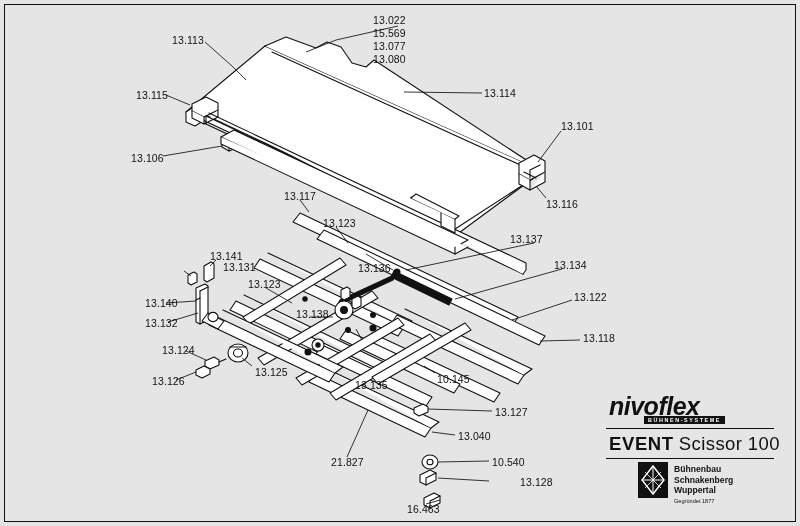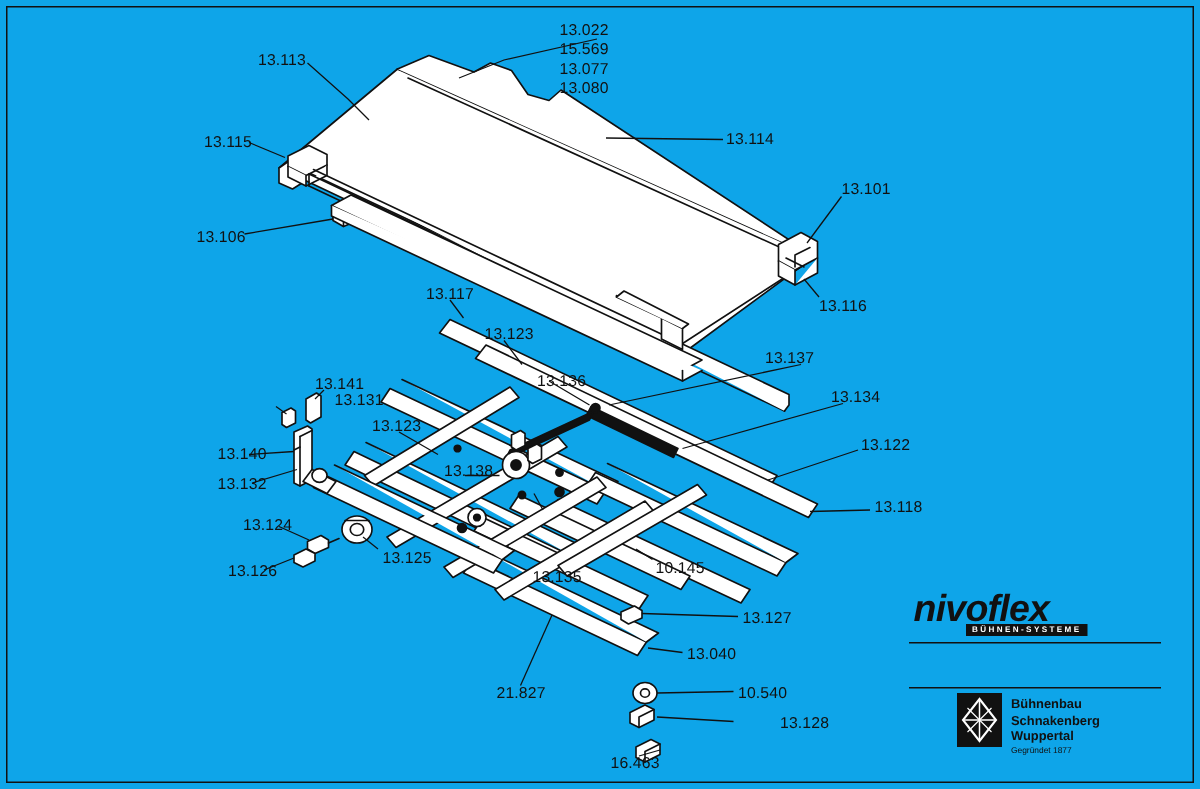--- a/index.html
+++ b/index.html
@@ -4,21 +4,21 @@
 <style>
   html, body {
     margin: 0;
     padding: 0;
     background: #ffffff;
   }
   #page {
     position: relative;
     width: 800px;
     height: 526px;
-    background: #0ea5e9;
+    background: #e5e5e5;
     font-family: "Liberation Sans", sans-serif;
     overflow: hidden;
   }
   #frame {
     position: absolute;
     left: 4px;
     top: 4px;
     width: 792px;
     height: 518px;
     border: 1px solid #111111;
@@ -294,21 +294,21 @@
   <div class="lbl" style="left:373px; top:53px;">13.080</div>
   <div class="lbl" style="left:172px; top:34px;">13.113</div>
   <div class="lbl" style="left:136px; top:89px;">13.115</div>
   <div class="lbl" style="left:484px; top:87px;">13.114</div>
   <div class="lbl" style="left:561px; top:120px;">13.101</div>
   <div class="lbl" style="left:131px; top:152px;">13.106</div>
   <div class="lbl" style="left:546px; top:198px;">13.116</div>
   <div class="lbl" style="left:284px; top:190px;">13.117</div>
   <div class="lbl" style="left:323px; top:217px;">13.123</div>
   <div class="lbl" style="left:510px; top:233px;">13.137</div>
-  <div class="lbl" style="left:358px; top:248px;">13.136</div>
+  <div class="lbl" style="left:358px; top:262px;">13.136</div>
   <div class="lbl" style="left:210px; top:250px;">13.141</div>
   <div class="lbl" style="left:554px; top:259px;">13.134</div>
   <div class="lbl" style="left:175px; top:261px;margin-left:48px;">13.131</div>
   <div class="lbl" style="left:248px; top:278px;">13.123</div>
   <div class="lbl" style="left:574px; top:291px;">13.122</div>
   <div class="lbl" style="left:145px; top:297px;">13.140</div>
   <div class="lbl" style="left:296px; top:308px;">13.138</div>
   <div class="lbl" style="left:145px; top:317px;">13.132</div>
   <div class="lbl" style="left:583px; top:332px;">13.118</div>
   <div class="lbl" style="left:355px; top:340px;margin-top:39px;">13.135</div>
@@ -322,20 +322,24 @@
   <div class="lbl" style="left:492px; top:456px;">10.540</div>
   <div class="lbl" style="left:520px; top:476px;">13.128</div>
   <div class="lbl" style="left:407px; top:503px;">16.463</div>
 
   <div id="brand">
 
     <div id="logo-word">nivoflex</div>
     <div id="logo-sub">BÜHNEN-SYSTEME</div>
     <div id="logo-rule"></div>
 
+    <div id="event-line">
+      <b>EVENT</b>
+      <span class="sc">Scissor 100</span>
+    </div>
 
     <div id="logo-rule2"></div>
 
     <div id="bsw">
       <div id="bsw-mark">
         <svg width="30" height="36" viewBox="0 0 30 36">
           <rect x="0" y="0" width="30" height="36" fill="#111111"></rect>
           <path d="M15 4 L26 18 L15 32 L4 18 Z" fill="none" stroke="#ffffff" stroke-width="1.4"></path>
           <path d="M15 4 L15 32 M4 18 L26 18" stroke="#ffffff" stroke-width="1"></path>
           <path d="M7 10 L23 26 M23 10 L7 26" stroke="#ffffff" stroke-width="0.8"></path>

